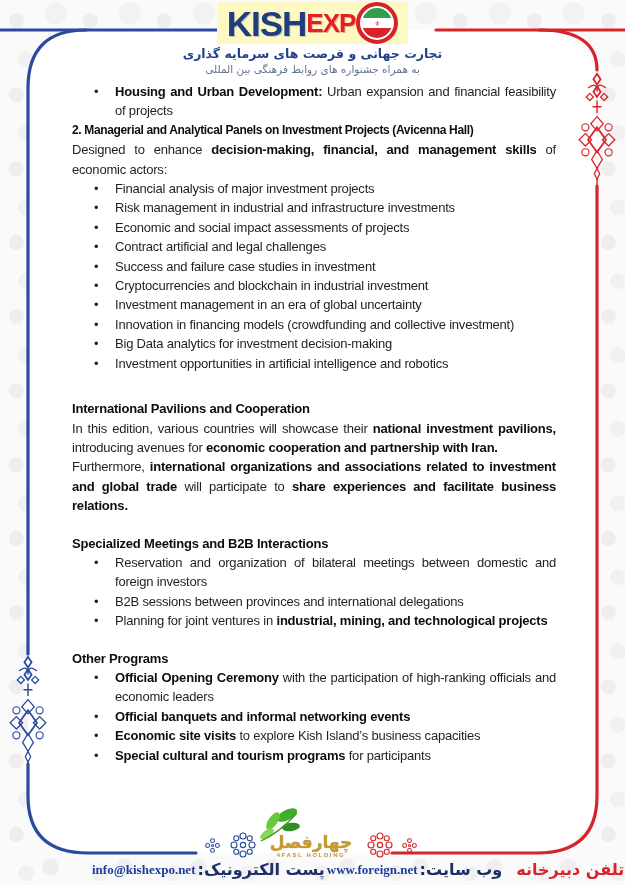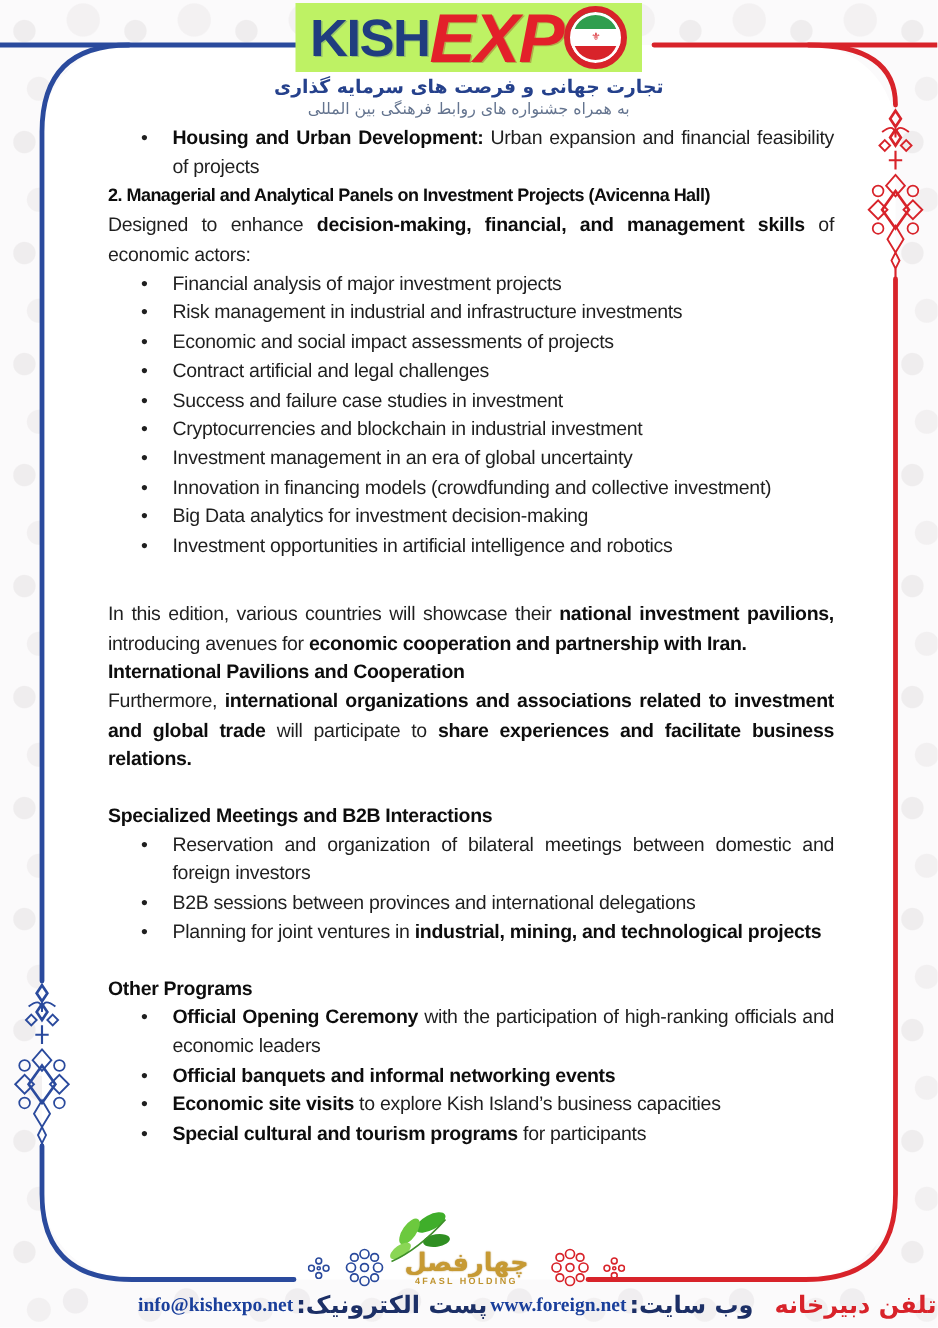--- a/index.html
+++ b/index.html
@@ -10,23 +10,23 @@
     background-image:
       radial-gradient(circle at 22% 28%, #efedee 9%, rgba(255,255,255,0) 10%),
       radial-gradient(circle at 68% 72%, #f0eef0 11%, rgba(255,255,255,0) 12%),
       radial-gradient(circle at 75% 18%, #f3f1f2 13%, rgba(255,255,255,0) 14%),
       radial-gradient(circle at 35% 80%, #f2f0f1 10%, rgba(255,255,255,0) 11%);
     background-size:74px 74px;
   }
   .fa{font-family:"DejaVu Sans",sans-serif;}
   
   .header{position:absolute;top:2px;left:0;right:0;text-align:center;z-index:5;}
-  .logoline{display:inline-flex;align-items:center;background:#bef264;padding:0 10px;line-height:1;}
+  .logoline{display:inline-flex;align-items:center;background:#fef9c3;padding:0 10px;line-height:1;}
   .logoline .kish{font-weight:800;font-size:35px;letter-spacing:-1px;color:#203d7f;text-shadow:1px 1px 0 rgba(32,61,127,.25);}
-  .logoline .exp{font-weight:800;font-size:46px;letter-spacing:-1px;color:#e3202a;text-shadow:1px 1px 0 rgba(150,10,15,.3);font-style:italic;}
+  .logoline .exp{font-weight:800;font-size:26px;letter-spacing:-1px;color:#e3202a;text-shadow:1px 1px 0 rgba(150,10,15,.3);}
   .flagdot{width:34px;height:34px;border-radius:50%;border:4px solid #d8232a;box-shadow:inset 0 0 0 2px #fff;
     background:linear-gradient(180deg,#2f9e4e 0 34%,#ffffff 34% 66%,#d8232a 66% 100%);
     margin-left:1px;position:relative;}
   .flagdot .emb{position:absolute;left:50%;top:50%;width:7px;height:7px;transform:translate(-50%,-50%);color:#d8232a;font-size:7px;line-height:7px;}
   .tag1{margin-top:2px;font-weight:700;font-size:12.5px;color:#25418c;}
   .tag2{margin-top:2px;font-size:10.5px;color:#64748f;}
   
   .inner-sheet{position:absolute;left:28px;top:30px;width:569px;height:823px;background:#fff;border-radius:58px 58px 60px 60px;}
   svg.frame{position:absolute;left:0;top:0;z-index:4;pointer-events:none;}
   .orn{position:absolute;z-index:6;}
@@ -165,22 +165,22 @@
     <div class="bullet"><span class="marker">•</span><span>Risk management in industrial and infrastructure investments</span></div>
     <div class="bullet"><span class="marker">•</span><span>Economic and social impact assessments of projects</span></div>
     <div class="bullet"><span class="marker">•</span><span>Contract artificial and legal challenges</span></div>
     <div class="bullet"><span class="marker">•</span><span>Success and failure case studies in investment</span></div>
     <div class="bullet"><span class="marker">•</span><span>Cryptocurrencies and blockchain in industrial investment</span></div>
     <div class="bullet"><span class="marker">•</span><span>Investment management in an era of global uncertainty</span></div>
     <div class="bullet"><span class="marker">•</span><span>Innovation in financing models (crowdfunding and collective investment)</span></div>
     <div class="bullet"><span class="marker">•</span><span>Big Data analytics for investment decision-making</span></div>
     <div class="bullet"><span class="marker">•</span><span>Investment opportunities in artificial intelligence and robotics</span></div>
     <div class="gap"></div>
+    <div class="para"><strong>International Pavilions and Cooperation</strong></div>
     <div class="para"><span>In this edition, various countries will showcase their </span><strong>national investment pavilions,</strong><span> introducing avenues for </span><strong>economic cooperation and partnership with Iran.</strong></div>
-    <div class="para"><strong>International Pavilions and Cooperation</strong></div>
     <div class="para"><span>Furthermore, </span><strong>international organizations and associations related to investment and global trade</strong><span> will participate to </span><strong>share experiences and facilitate business relations.</strong></div>
     <div class="gap sm"></div>
     <div class="para"><strong>Specialized Meetings and B2B Interactions</strong></div>
     <div class="bullet"><span class="marker">•</span><span>Reservation and organization of bilateral meetings between domestic and foreign investors</span></div>
     <div class="bullet"><span class="marker">•</span><span>B2B sessions between provinces and international delegations</span></div>
     <div class="bullet"><span class="marker">•</span><span>Planning for joint ventures in </span><strong>industrial, mining, and technological projects</strong></div>
     <div class="gap sm"></div>
     <div class="para"><strong>Other Programs</strong></div>
     <div class="bullet"><span class="marker">•</span><strong>Official Opening Ceremony </strong><span>with the participation of high-ranking officials and economic leaders</span></div>
     <div class="bullet"><span class="marker">•</span><strong>Official banquets and informal networking events</strong></div>

